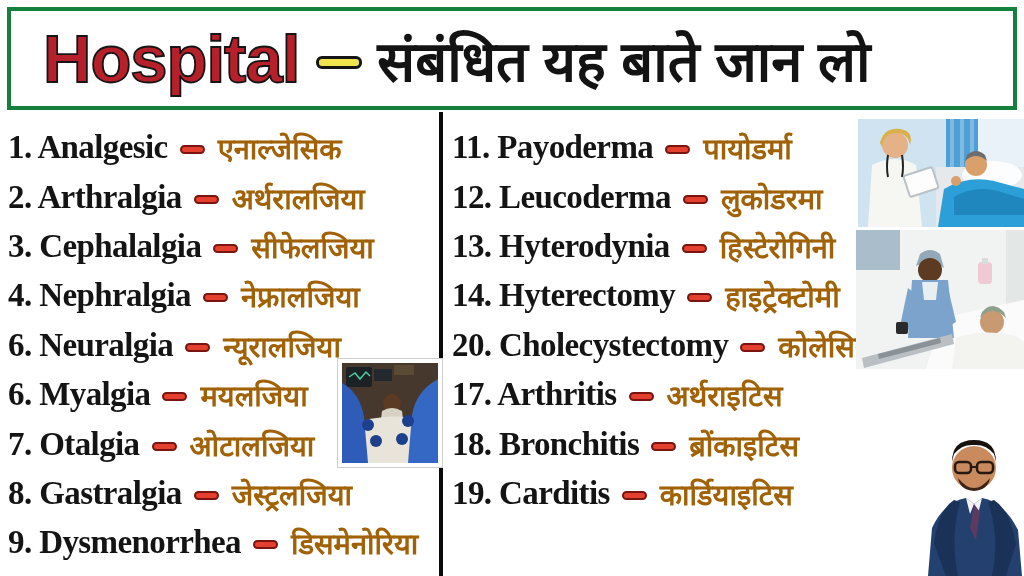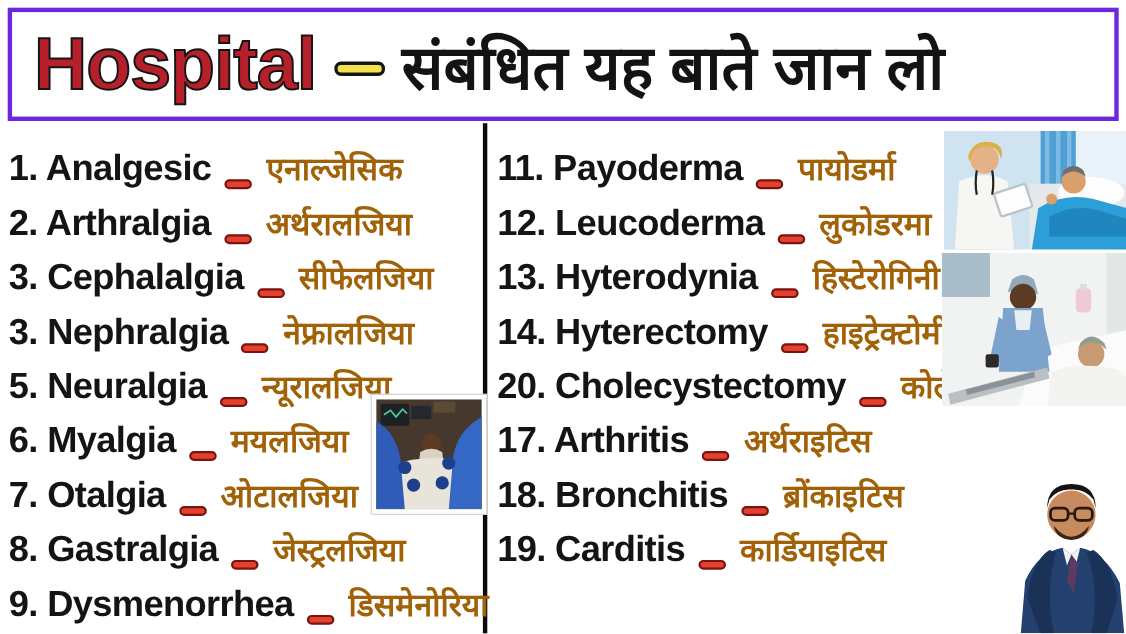--- a/index.html
+++ b/index.html
@@ -3,22 +3,22 @@
 <meta charset="utf-8">
 <style>
   * { margin:0; padding:0; box-sizing:border-box; }
   html,body { width:1024px; height:576px; background:#ffffff; overflow:hidden; }
   body { font-family:"Liberation Sans","DejaVu Sans",sans-serif; position:relative; }
   .canvas { position:absolute; left:0; top:0; width:1024px; height:576px; background:#fff; }
 
   
   .header {
     position:absolute; left:7px; top:7px; width:1010px; height:103px;
-    border:4px solid #6d28d9; background:#fff;
-    display:flex; align-items:center; padding-left:20px; white-space:nowrap; overflow:hidden;
+    border:4px solid #15803d; background:#fff;
+    display:flex; align-items:center; padding-left:32px; white-space:nowrap; overflow:hidden;
   }
   .hospital-title {
     font-size:67px; font-weight:bold; color:#b5202a; letter-spacing:-1px;
     -webkit-text-stroke:1.8px #151515;
   }
   .yellow-dash {
     display:inline-block; width:46px; height:13px; background:#f2e24c;
     border:3px solid #151515; border-radius:6px; margin:8px 15px 0 17px; flex:none;
   }
   .header-hindi {
@@ -27,21 +27,21 @@
 
   
   .divider {
     position:absolute; left:439px; top:112px; width:4px; height:464px; background:#0a0a0a;
   }
 
   
   .col { position:absolute; top:123px; }
   .col-left  { left:8px;   width:428px; }
   .col-right { left:452px; width:570px; }
-  .row { height:49.4px; display:flex; align-items:flex-end; white-space:nowrap; }
+  .row { height:49.4px; display:flex; align-items:center; white-space:nowrap;font-family:Liberation Serif, serif; }
   .term { font-size:33px; font-weight:bold; color:#141414; letter-spacing:-0.6px; }
   .rdash {
     display:inline-block; width:25px; height:9px; background:#e3402f;
     border:2.5px solid #7a1410; border-radius:5px; margin:4px 13px 0 12px; flex:none;
   }
   .hindi { font-size:29px; font-weight:bold; color:#a16207; }
 
   
   .photo { position:absolute; overflow:hidden; }
   .photo svg { display:block; }
@@ -76,26 +76,26 @@
         <span class="term">2. Arthralgia</span>
         <span class="rdash"></span>
         <span class="hindi">अर्थरालजिया</span>
       </div>
     <div class="row">
         <span class="term">3. Cephalalgia</span>
         <span class="rdash"></span>
         <span class="hindi">सीफेलजिया</span>
       </div>
     <div class="row">
-        <span class="term">3. Nephralgia</span>
+        <span class="term">4. Nephralgia</span>
         <span class="rdash"></span>
         <span class="hindi">नेफ्रालजिया</span>
       </div>
     <div class="row">
-        <span class="term">5. Neuralgia</span>
+        <span class="term">6. Neuralgia</span>
         <span class="rdash"></span>
         <span class="hindi">न्यूरालजिया</span>
       </div>
     <div class="row">
         <span class="term">6. Myalgia</span>
         <span class="rdash"></span>
         <span class="hindi">मयलजिया</span>
       </div>
     <div class="row">
         <span class="term">7. Otalgia</span>

